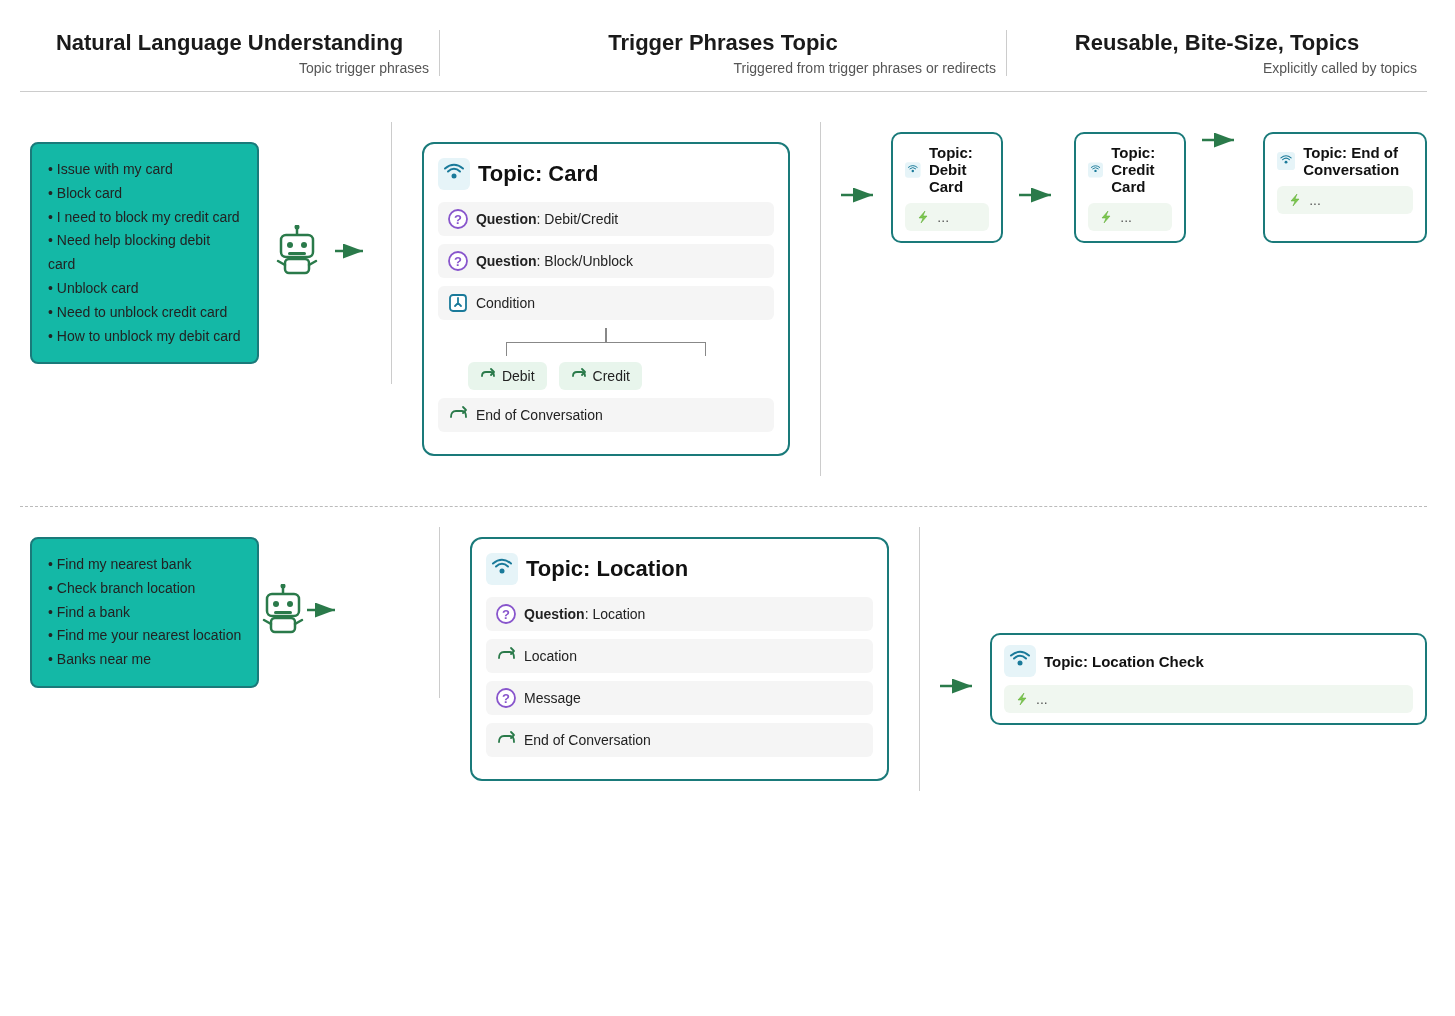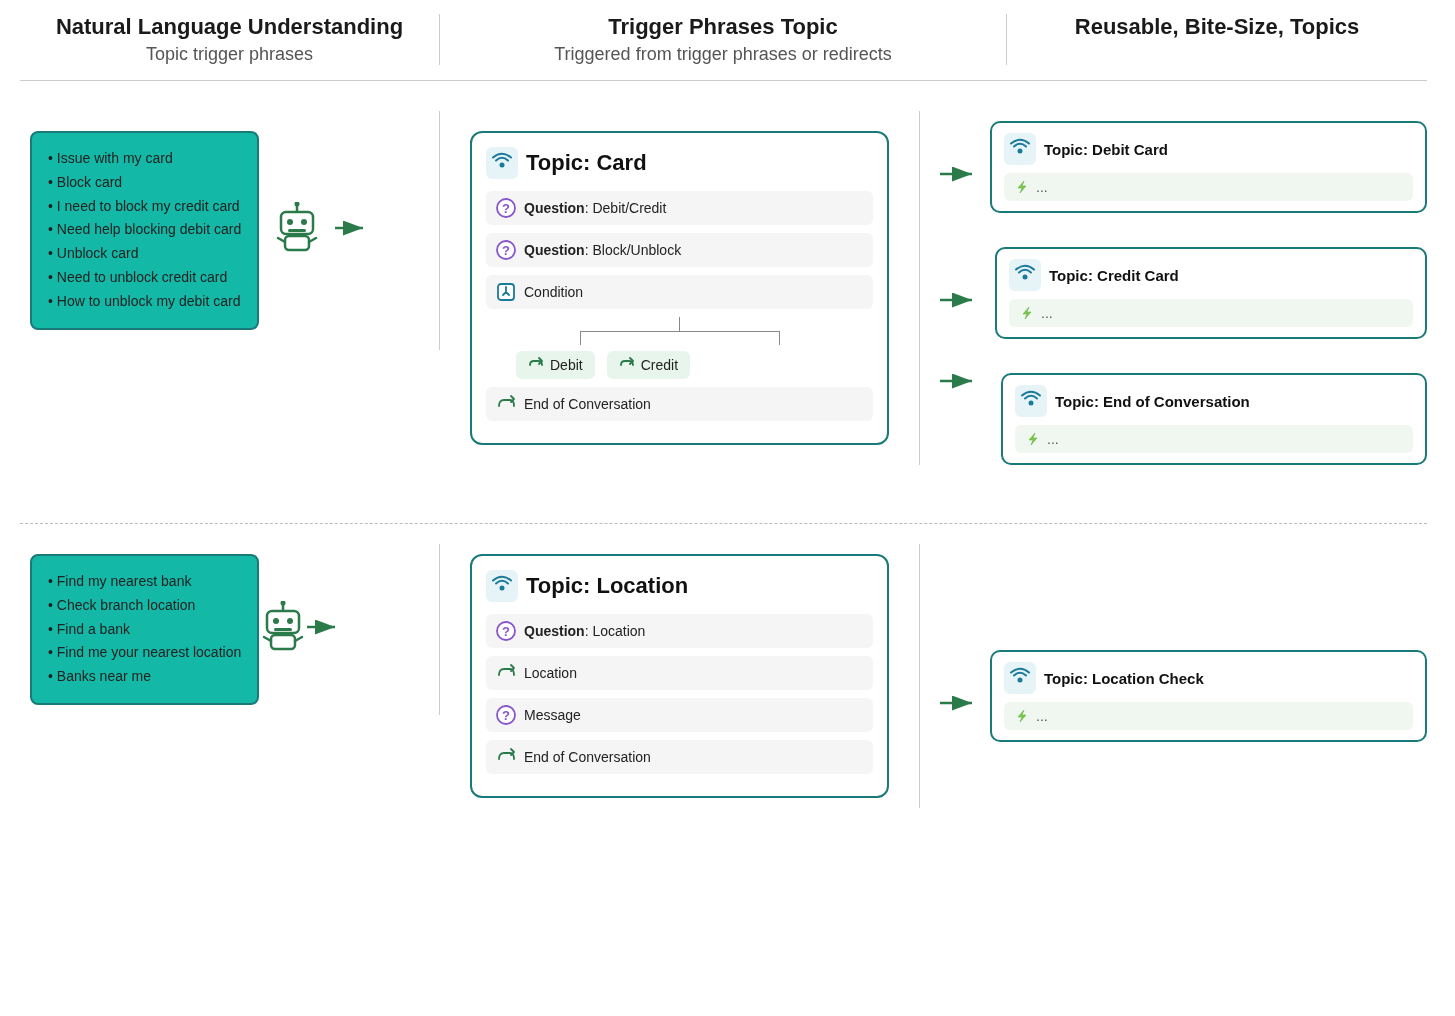--- a/index.html
+++ b/index.html
@@ -9,21 +9,21 @@
       width: 1455px;
       min-height: 1016px;
       overflow: hidden;
       position: relative;
     }
 
     .diagram-container {
       width: 1447px;
       min-height: 1016px;
       position: relative;
-      padding: 14px 20px;
+      padding: 30px 20px;
     }
 
     
     .header-row {
       display: grid;
       grid-template-columns: 420px 1fr 420px;
       margin-bottom: 30px;
       border-bottom: 1px solid #ccc;
       padding-bottom: 15px;
     }
@@ -33,22 +33,23 @@
     }
     .header-col.left { border-right: 1px solid #ccc; }
     .header-col.center { border-right: 1px solid #ccc; }
     .header-title {
       font-size: 22px;
       font-weight: 700;
       color: #1a1a1a;
       margin-bottom: 4px;
     }
     .header-subtitle {
-      font-size: 18px;
+      font-size: 14px;
       color: #555;
+      text-align: right;
     }
 
     
     .nlu-box {
       border: 2px solid #1a7a7a;
       border-radius: 8px;
       padding: 14px 16px;
       font-size: 14px;
       color: #222;
       line-height: 1.7;
@@ -185,20 +186,21 @@
     <div class="header-col left">
       <div class="header-title">Natural Language Understanding</div>
       <div class="header-subtitle">Topic trigger phrases</div>
     </div>
     <div class="header-col center">
       <div class="header-title">Trigger Phrases Topic</div>
       <div class="header-subtitle">Triggered from trigger phrases or redirects</div>
     </div>
     <div class="header-col">
       <div class="header-title">Reusable, Bite-Size, Topics</div>
+      <div class="header-subtitle">Explicitly called by topics</div>
     </div>
   </div>
 
   <div class="top-section">
 
     <div class="left-col-content">
       <div style="display:flex;align-items:center;gap:14px;padding:20px 0 20px 10px;">
         <div class="nlu-box">
           <p>• Issue with my card</p>
           <p>• Block card</p>
@@ -311,21 +313,21 @@
               <polyline points="15,2 18,5 15,8" stroke="#2a7a4a" stroke-width="1.8" fill="none" stroke-linecap="round" stroke-linejoin="round"></polyline>
             </svg>
             <span class="step-label">End of Conversation</span>
           </div>
 
         </div>
       </div>
     </div>
 
     <div class="right-col-content">
-      <div style="padding:10px 0;display:flex;flex-direction:column;gap:16px;">
+      <div style="padding:10px 0;display:flex;gap:16px;">
 
         <div style="display:flex;align-items:center;gap:10px;">
           <div>
             <svg width="40" height="16" viewBox="0 0 40 16">
               <defs>
                   <marker id="ah2" markerWidth="8" markerHeight="6" refX="8" refY="3" orient="auto">
                     <polygon points="0 0, 8 3, 0 6" fill="#2a7a4a"></polygon>
                   </marker>
                 </defs>
               <line x1="0" y1="8" x2="32" y2="8" stroke="#2a7a4a" stroke-width="2.5" marker-end="url(#ah2)"></line>

